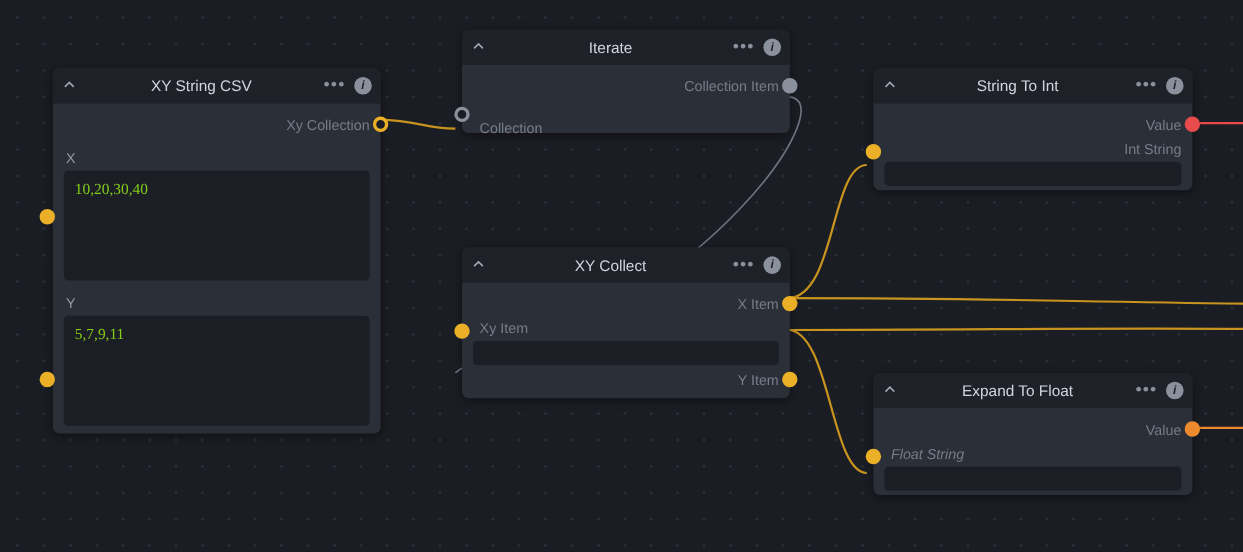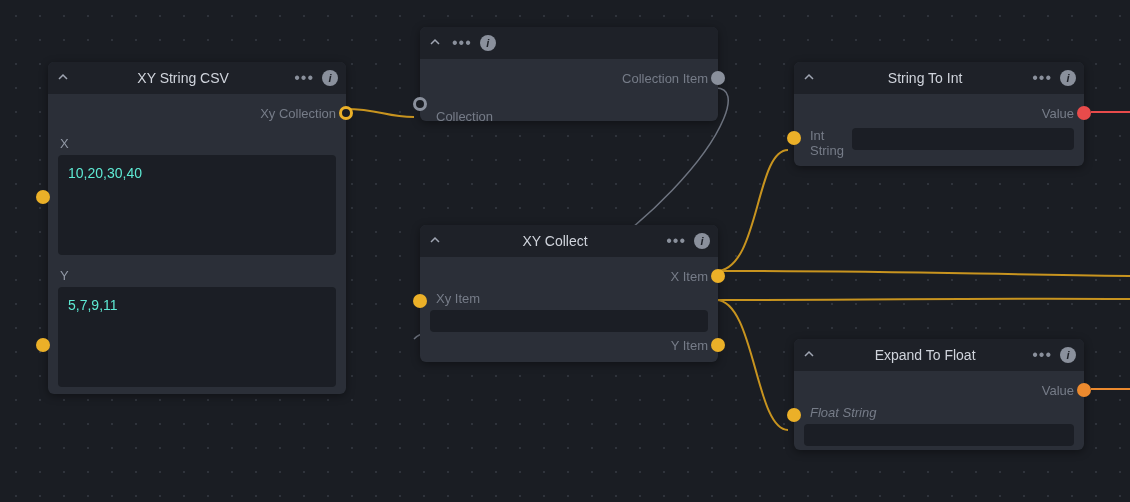--- a/index.html
+++ b/index.html
@@ -87,24 +87,24 @@
   .p-red { background: #e84b4b; }
   .p-orange { background: #ec8a2e; }
   .field-label {
     color: #9198a5; font-size: 13px; margin: 10px 0 4px 2px;
   }
   .field-input {
     width: 100%;
     background: #1b1e25;
     border: none;
     border-radius: 4px;
-    color: #5eead4;
+    color: #84cc16;
     font-size: 14px;
     padding: 10px 10px;
-    font-family: Liberation Sans, sans-serif;
+    font-family: Liberation Serif, serif;
   }
   textarea.field-input { resize: none; }
   .ext-port {
     position: absolute;
     width: 14px; height: 14px; border-radius: 50%;
     z-index: 3; cursor: pointer;
   }
 </style>
 </head>
 <body>
@@ -156,20 +156,21 @@
   </div>
 </div>
 
 <div class="node" style="left:420px; top:27px; width:298px;">
   <div class="node-header">
     <span class="chev">
       <svg width="10" height="10" viewBox="0 0 10 10">
           <path d="M1 6 L5 2 L9 6" stroke="#a0a6b3" stroke-width="1.5" fill="none"></path>
         </svg>
     </span>
+    <span class="title">Iterate</span>
     <span class="dots">•••</span>
     <span class="info">i</span>
   </div>
   <div class="node-body">
     <div class="port-row out">
       <span>Collection Item</span>
       <div class="port out p-gray"></div>
     </div>
     <div class="port-row">
       <div class="port in p-gray-ring"></div>
@@ -215,21 +216,21 @@
     </span>
     <span class="title">String To Int</span>
     <span class="dots">•••</span>
     <span class="info">i</span>
   </div>
   <div class="node-body">
     <div class="port-row out">
       <span>Value</span>
       <div class="port out p-red"></div>
     </div>
-    <div class="port-row" style="height:auto; align-items:flex-start; flex-direction:row; padding-top:2px;">
+    <div class="port-row" style="height:auto; align-items:flex-end; flex-direction:column; padding-top:2px;">
       <div class="port in p-yellow" style="top:12px;"></div>
       <span style="margin-left:6px; margin-bottom:4px;">Int String</span>
       <input class="field-input" style="height: 22px; padding: 4px 8px;">
     </div>
   </div>
 </div>
 
 <div class="node" style="left:794px; top:339px; width:290px;">
   <div class="node-header">
     <span class="chev">

